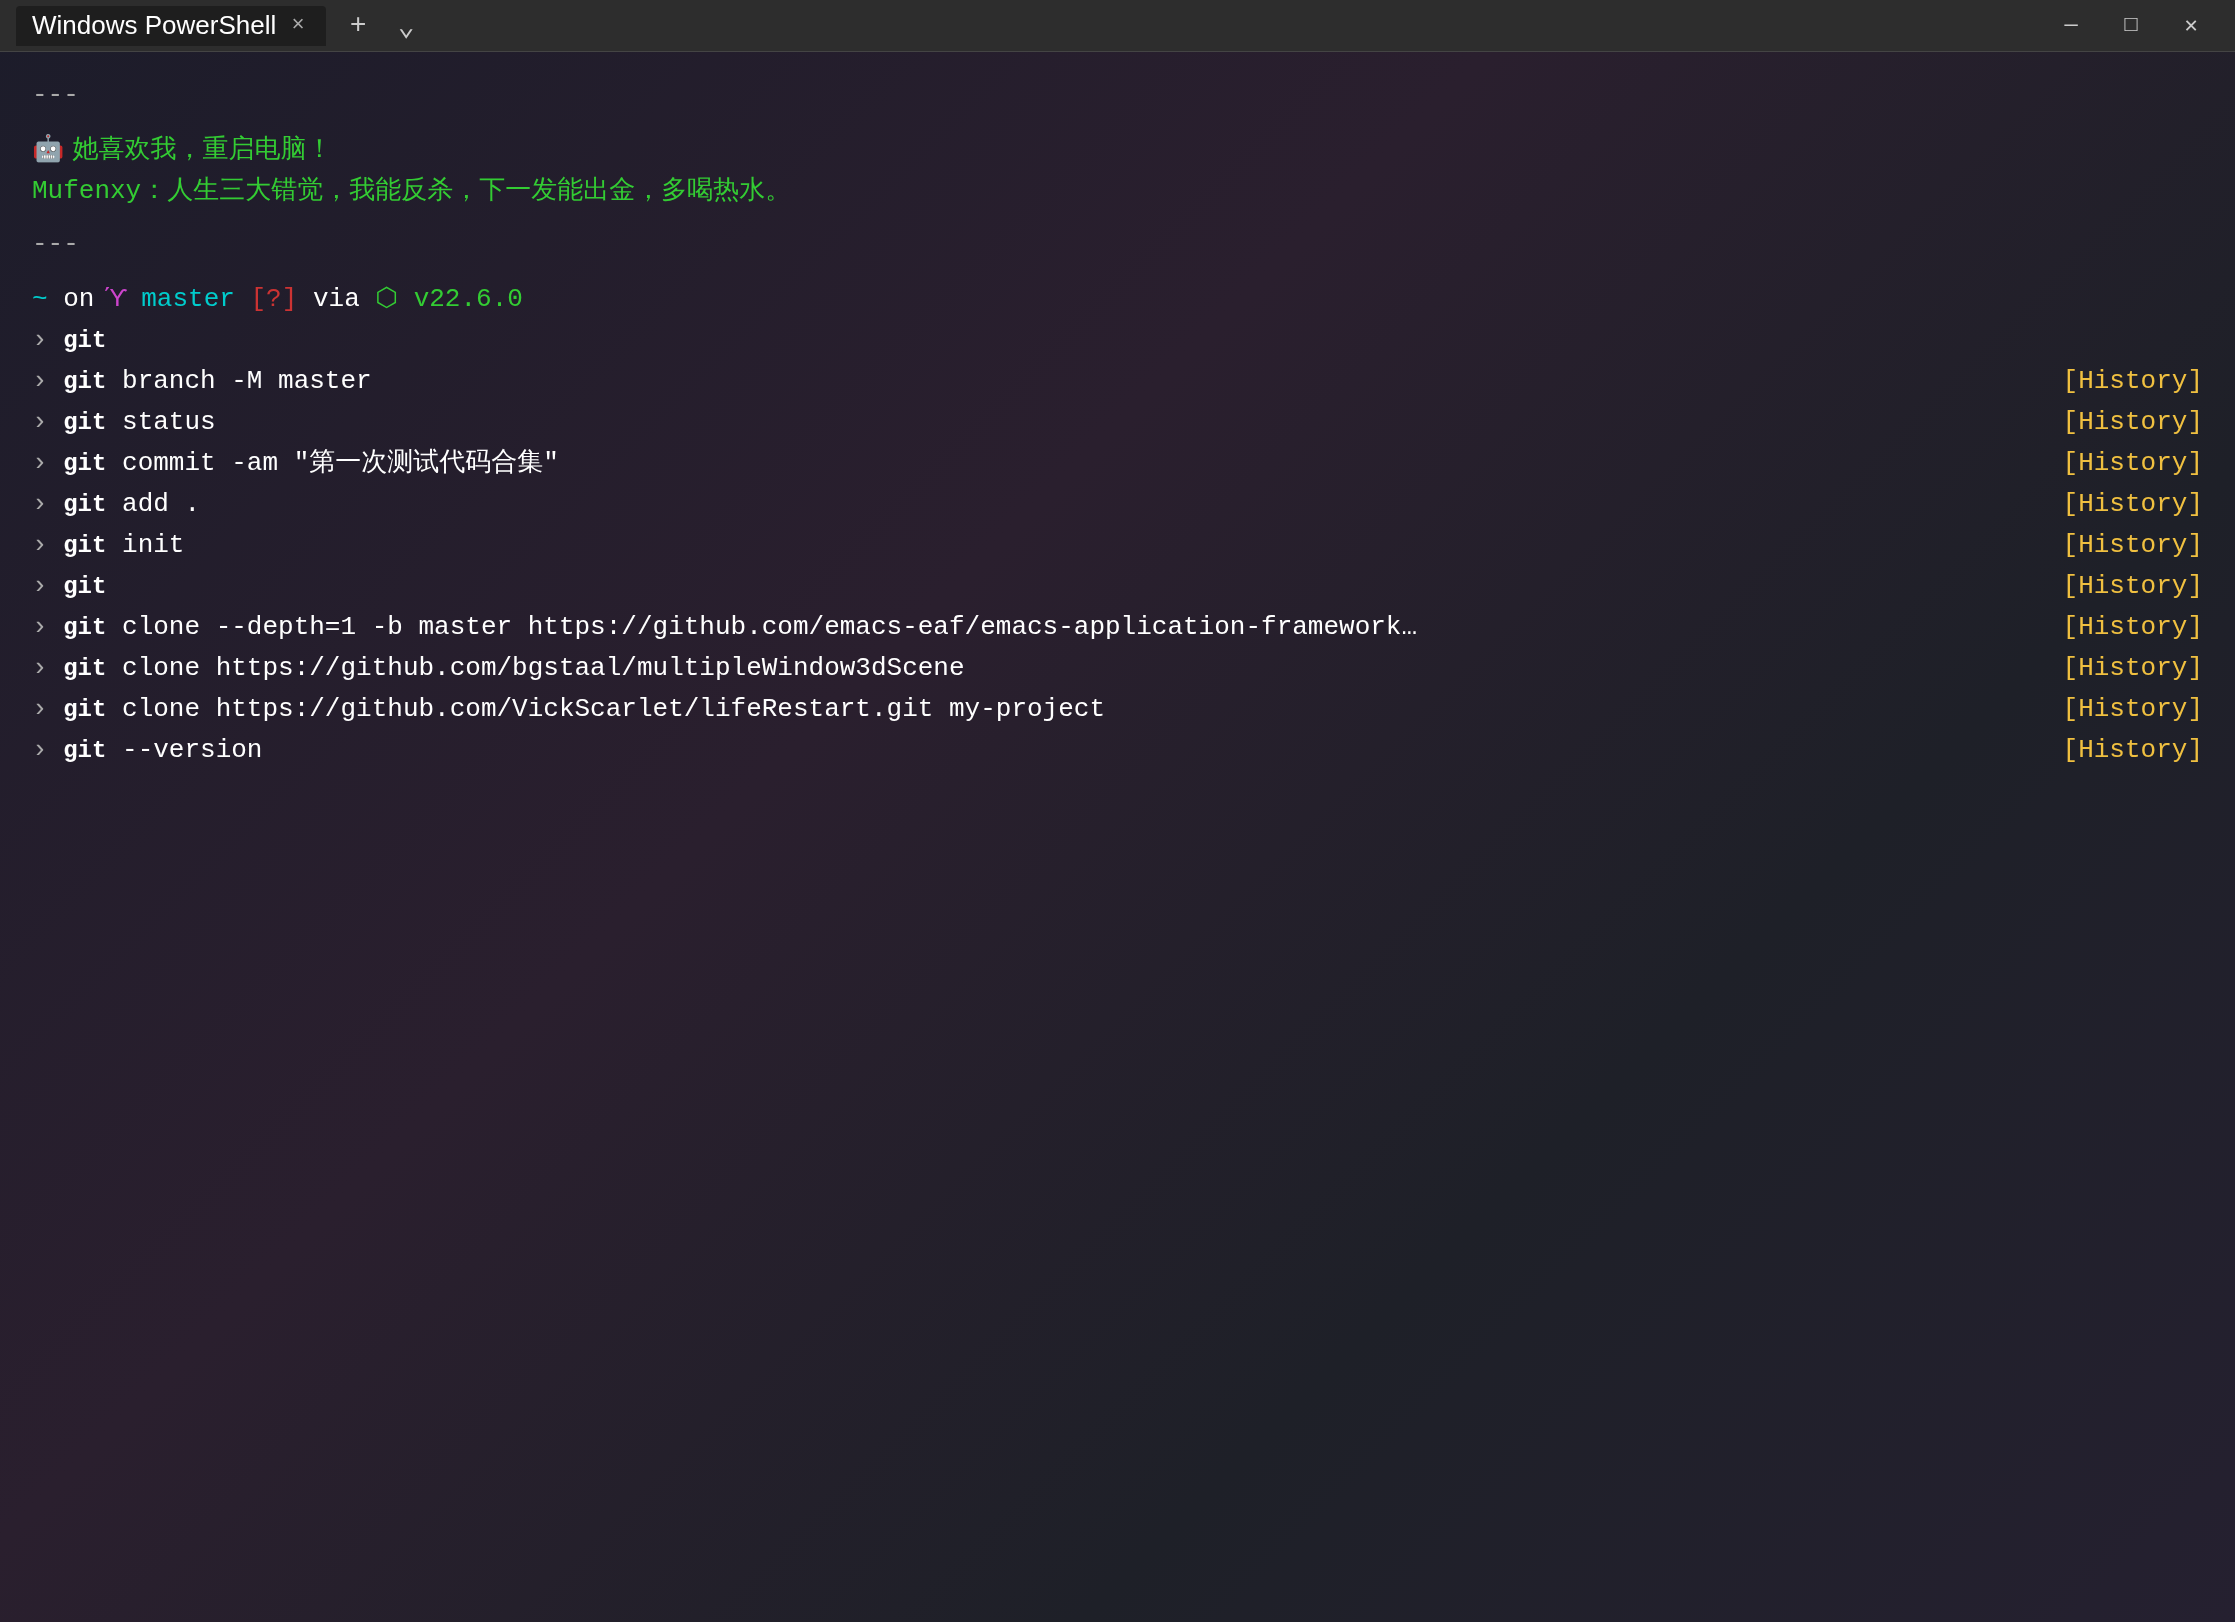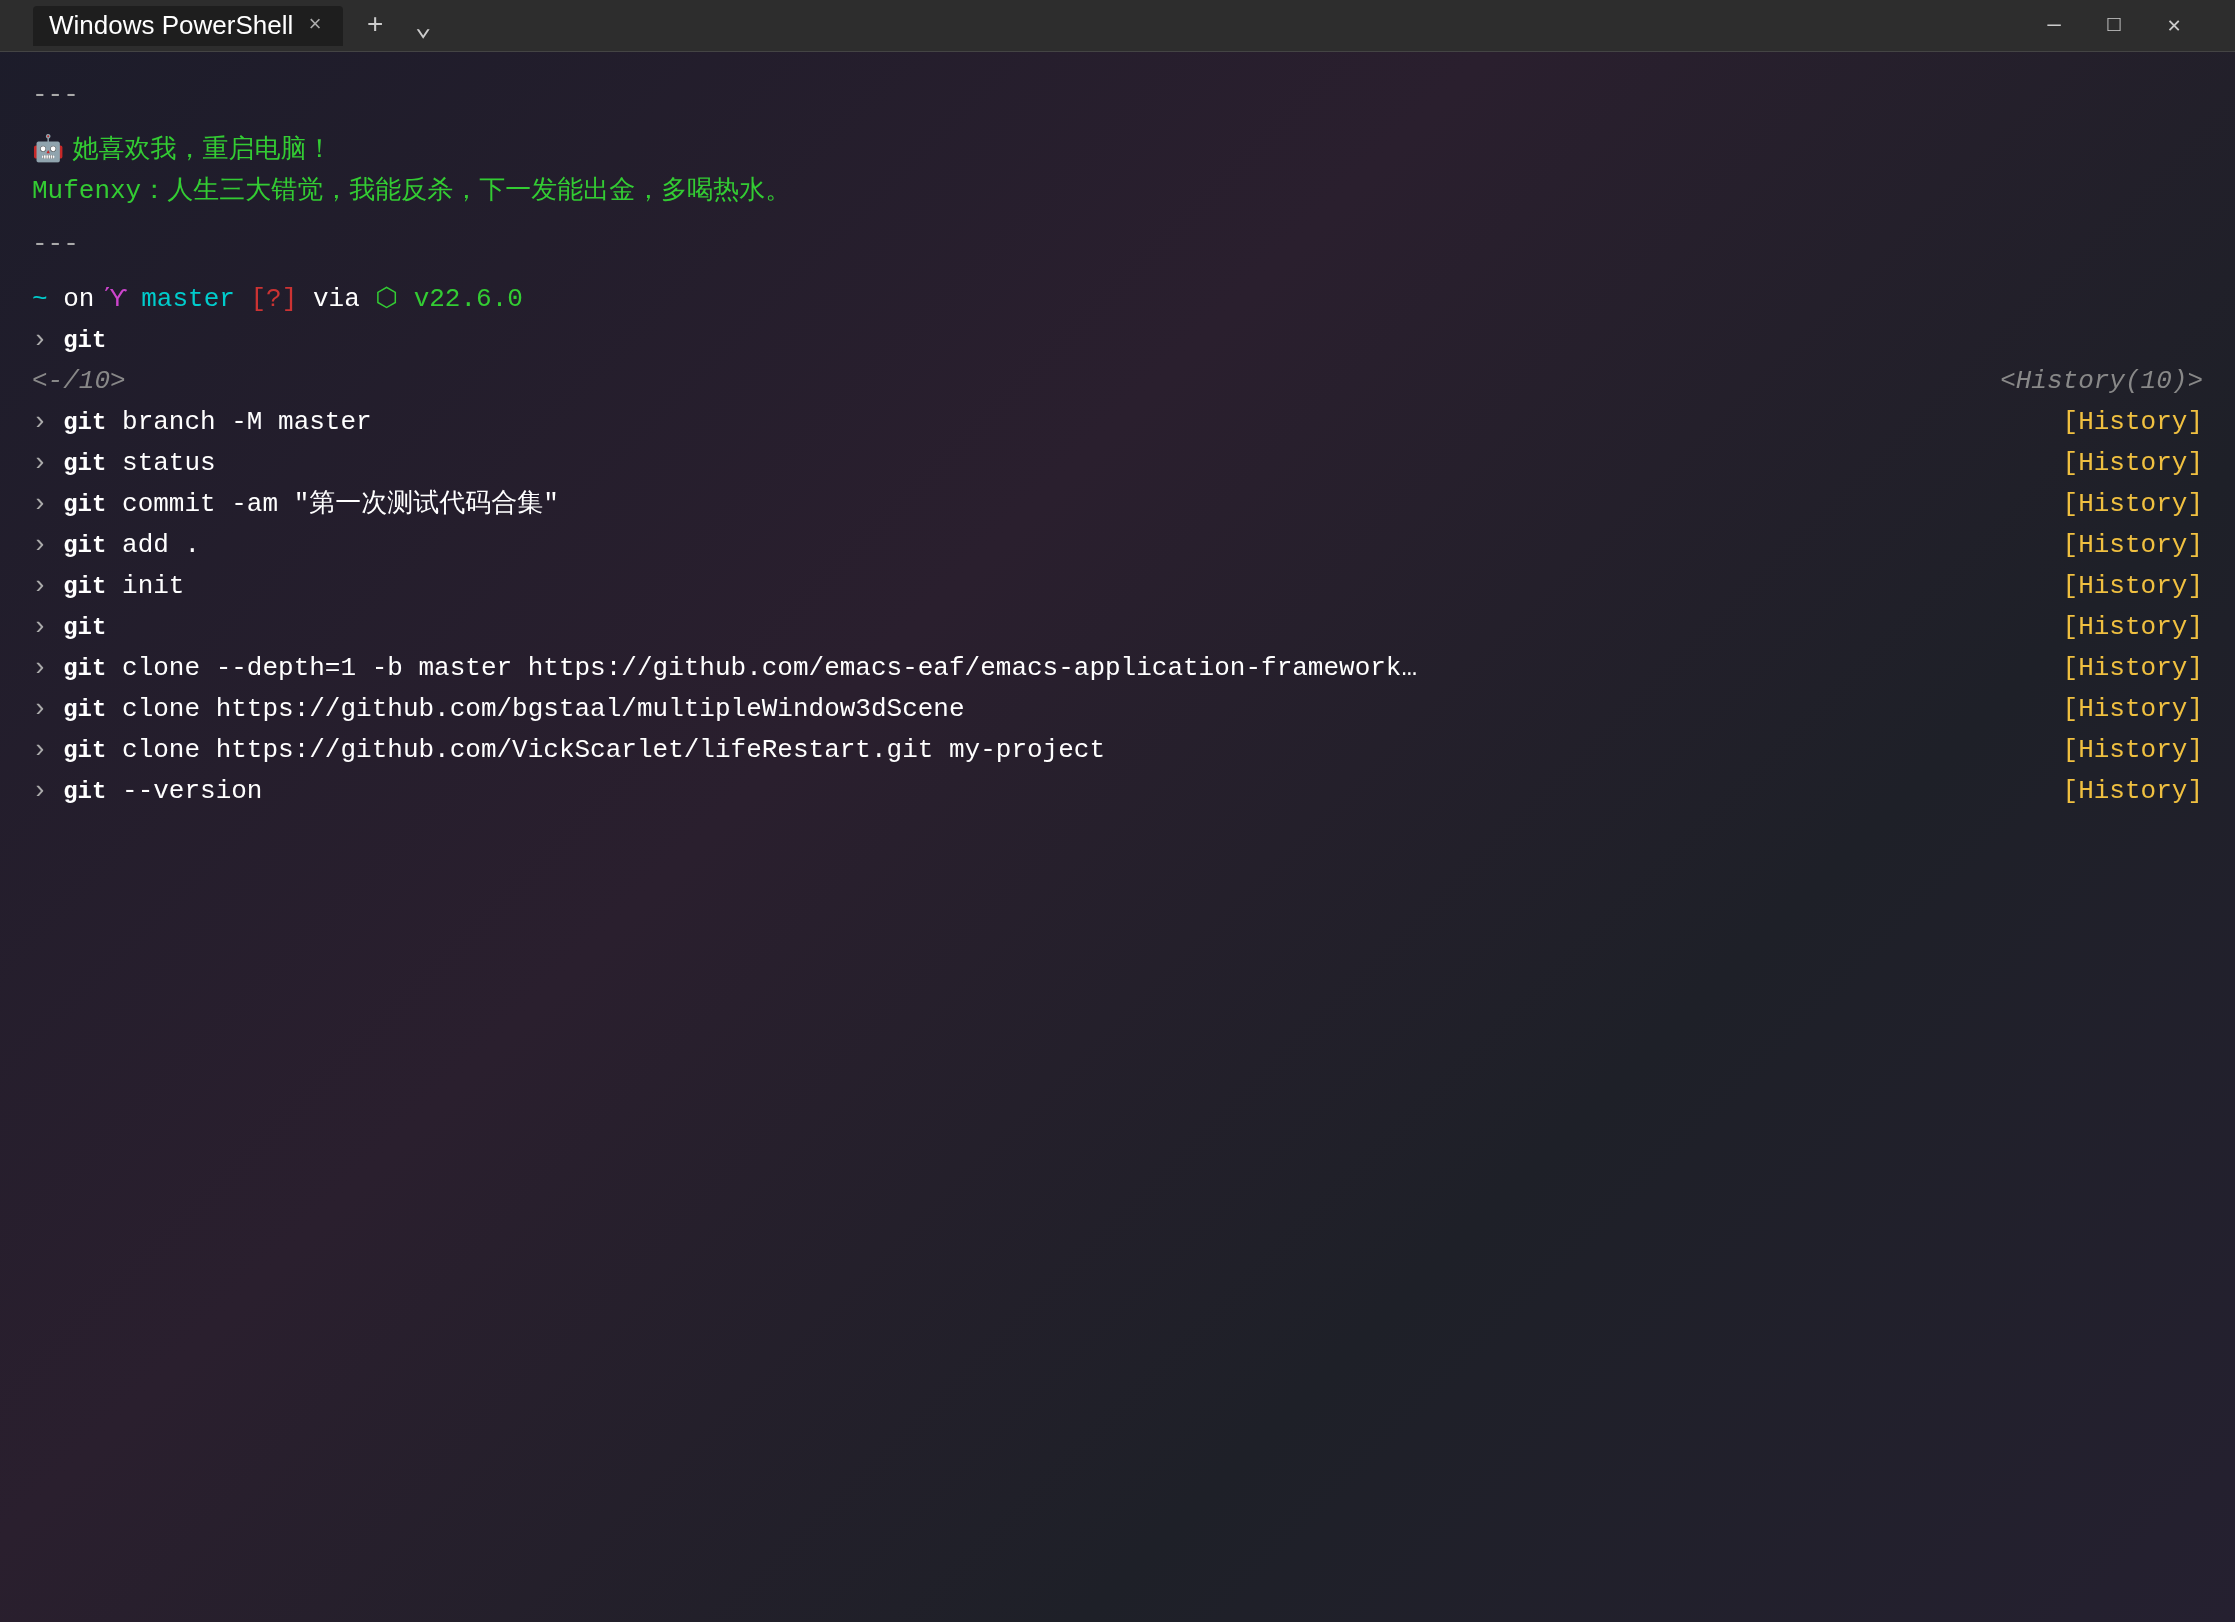--- a/index.html
+++ b/index.html
@@ -23,21 +23,21 @@
       background: linear-gradient(135deg, #1c1c2a 0%, #2a1f2e 40%, #1e2028 70%, #252030 100%);
       display: flex;
       flex-direction: column;
     }
 
     .titlebar {
       height: 52px;
       background: #2d2d2d;
       display: flex;
       align-items: center;
-      padding: 0 33px;
+      padding: 0 16px;
       flex-shrink: 0;
       border-bottom: 1px solid #444;
     }
 
     .titlebar-left {
       display: flex;
       align-items: center;
       gap: 12px;
       flex: 1;
     }
@@ -227,24 +227,20 @@
       <span class="c-green">⬡</span>
       <span class="c-white">&nbsp;</span>
       <span class="c-green">v22.6.0</span>
     </div>
 
     <div class="line">
       <span class="c-prompt-arrow">›&nbsp;</span>
       <span class="c-git-bold">git</span>
     </div>
 
-    <div class="line-with-history">
-      <span class="c-history-meta">&lt;-/10&gt;</span>
-      <span class="c-history-meta">&lt;History(10)&gt;</span>
-    </div>
 
     <div class="line-with-history">
       <div class="line-content">
         <span class="c-prompt-arrow">›&nbsp;</span>
         <span class="c-git-bold">git</span>
         <span class="c-white">&nbsp;branch -M master</span>
       </div>
       <span class="history-label">[History]</span>
     </div>
 

